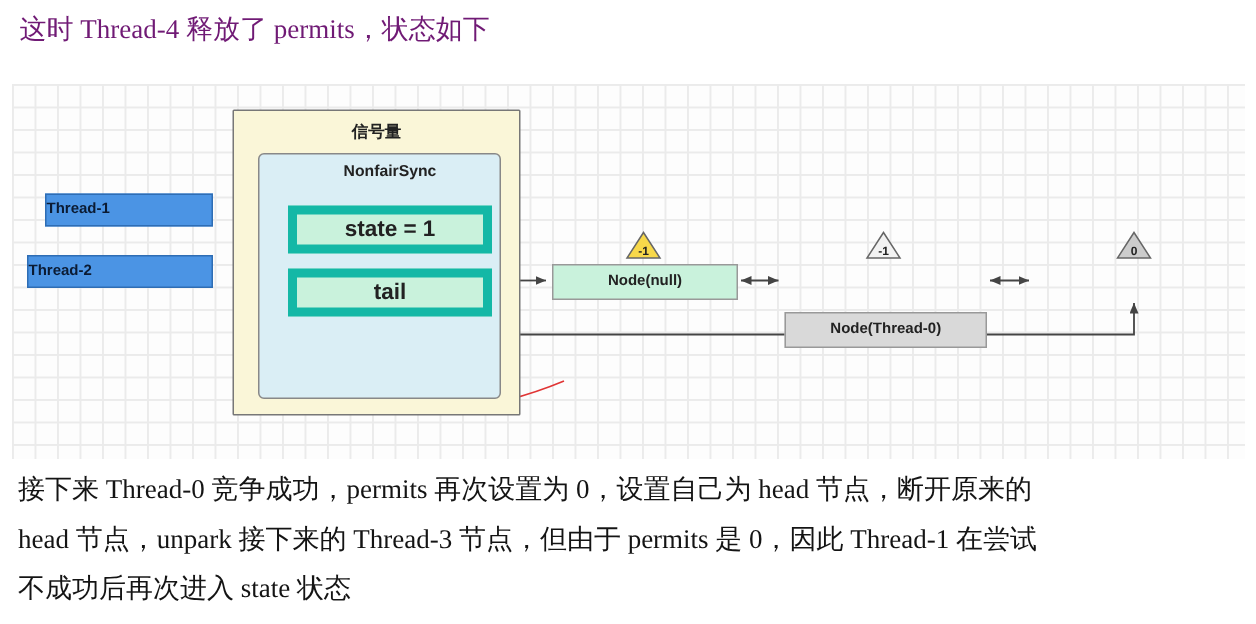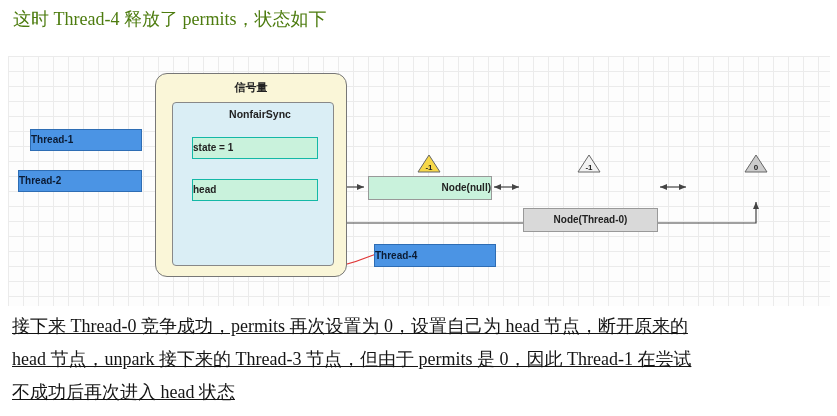--- a/index.html
+++ b/index.html
@@ -1,55 +1,55 @@
 <!DOCTYPE html>
 <html style="--thread-blue: #4b94e4; --thread-border: #2e6db4; --semaphore-bg: #faf6d8; --sync-bg: #daeef5; --field-green: #c9f2dc; --node-gray: #d9d9d9; --arrow-red: #e03535;"><head>
 <meta charset="utf-8">
 <style>
   html,body{margin:0;padding:0;background:#fff;}
   .page{position:relative;width:837px;height:416px;background:#fff;overflow:hidden;
         font-family:"Liberation Sans","DejaVu Sans",sans-serif;}
   .top-text{position:absolute;left:13px;top:7px;font:18px "Liberation Serif","DejaVu Serif",serif;
-        color:#4d7c0f;white-space:nowrap;}
+        color:#701a75;white-space:nowrap;}
   .diagram{position:absolute;left:8px;top:56px;width:822px;height:250px;
         background-color:#fdfdfd;
         background-image:linear-gradient(#ebebeb 1px,transparent 1px),
                          linear-gradient(90deg,#ebebeb 1px,transparent 1px);
         background-size:15px 15px;}
   .arrows{position:absolute;left:0;top:0;width:822px;height:250px;pointer-events:none;}
   .sem-box{position:absolute;left:147px;top:17px;width:190px;height:202px;
-        background:var(--semaphore-bg,#faf6d8);border:1px solid #777;border-radius:12px;}
+        background:var(--semaphore-bg,#faf6d8);border:1px solid #777;border-radius:1px;}
   .sem-title{margin-top:6px;text-align:center;font-size:11px;font-weight:bold;color:#222;}
   .sync-box{position:absolute;left:16px;top:28px;width:160px;height:162px;
         background:var(--sync-bg,#daeef5);border:1px solid #888;border-radius:4px;}
   .sync-title{margin-top:5px;text-align:center;font-size:10.5px;font-weight:bold;color:#222;margin-left:14px;}
-  .field{position:absolute;left:19px;width:124px;height:20px;line-height:20px;text-align:left;
-        background:var(--field-green,#c9f2dc);border:1px solid #14b8a6;font-size:10px;font-weight:bold;color:#222;}
+  .field{position:absolute;left:19px;width:124px;height:20px;line-height:20px;text-align:center;
+        background:var(--field-green,#c9f2dc);border:6px solid #14b8a6;font-size:15px;font-weight:bold;color:#222;}
   .f-state{top:34px;} .f-head{top:76px;} .f-tail{top:112px;}
   .thread{position:absolute;height:20px;line-height:20px;
         background:var(--thread-blue,#4b94e4);border:1px solid var(--thread-border,#2e6db4);
         font-size:10px;font-weight:bold;color:#0b1b33;}
   .t1{left:22px;top:73px;width:110px;}
   .t2{left:10px;top:114px;width:122px;}
   .t4{left:366px;top:188px;width:120px;height:21px;line-height:21px;}
   .node{position:absolute;top:120px;height:22px;line-height:22px;text-align:center;
         border:1px solid #999;font-size:10px;font-weight:bold;color:#222;}
   .node-green{background:var(--field-green,#c9f2dc);}
   .node-gray{background:var(--node-gray,#d9d9d9);}
-  .n1{left:360px;width:122px;text-align:right;}
+  .n1{left:360px;width:122px;}
   .n2{left:515px;width:133px;margin-top:32px;}
   .n3{left:682px;width:132px;}
   .badge{position:absolute;top:97px;width:26px;height:21px;overflow:visible;}
   .b1{left:408px;} .b2{left:568px;} .b3{left:735px;}
   .badge text{font:bold 8px "Liberation Sans","DejaVu Sans",sans-serif;fill:#222;}
   .arr{stroke:#444;stroke-width:1.2;fill:none;}
   .red-arr{stroke:var(--arrow-red,#e03535);stroke-width:1.1;fill:none;}
   .bottom-text{position:absolute;left:12px;top:310px;width:820px;
         font:18px "Liberation Serif","DejaVu Serif",serif;color:#141414;}
-  .bottom-text div{line-height:33px;white-space:nowrap;text-decoration:underline;}
+  .bottom-text div{line-height:33px;white-space:nowrap;}
 </style>
 </head>
 <body>
 
 <div class="page">
 
   <div class="top-text">这时 Thread-4 释放了 permits，状态如下</div>
 
   <div class="diagram">
 
@@ -67,27 +67,26 @@
       <line class="arr" x1="652" y1="131" x2="678" y2="131" marker-start="url(#ah)" marker-end="url(#ah)"></line>
       <path class="arr" d="M337 167 H748 V146" marker-end="url(#ah)"></path>
       <path class="red-arr" d="M 368 198 C 262 242, 126 220, 178 94" marker-end="url(#ahr)"></path>
     </svg>
 
     <div class="sem-box">
       <div class="sem-title">信号量</div>
       <div class="sync-box">
         <div class="sync-title">NonfairSync</div>
         <div class="field f-state">state = 1</div>
-        <div class="field f-head">head</div>
+        <div class="field f-head">tail</div>
       </div>
     </div>
 
     <div class="thread t1">Thread-1</div>
     <div class="thread t2">Thread-2</div>
-    <div class="thread t4">Thread-4</div>
 
     <div class="node node-green n1">Node(null)</div>
     <div class="node node-gray n2">Node(Thread-0)</div>
 
     <svg class="badge b1" viewBox="0 0 26 21">
       <polygon points="13,2 24,19 2,19" stroke="#666" stroke-width="1" fill="#f7d84a"></polygon>
       <text x="13" y="17" text-anchor="middle">-1</text>
     </svg>
     <svg class="badge b2" viewBox="0 0 26 21">
       <polygon points="13,2 24,19 2,19" stroke="#666" stroke-width="1" fill="#f2f2f2"></polygon>
@@ -96,16 +95,16 @@
     <svg class="badge b3" viewBox="0 0 26 21">
       <polygon points="13,2 24,19 2,19" stroke="#666" stroke-width="1" fill="#cccccc"></polygon>
       <text x="13" y="17" text-anchor="middle">0</text>
     </svg>
 
   </div>
 
   <div class="bottom-text">
     <div>接下来 Thread-0 竞争成功，permits 再次设置为 0，设置自己为 head 节点，断开原来的</div>
     <div>head 节点，unpark 接下来的 Thread-3 节点，但由于 permits 是 0，因此 Thread-1 在尝试</div>
-    <div>不成功后再次进入 head 状态</div>
+    <div>不成功后再次进入 state 状态</div>
   </div>
 
 </div>
 
 </body></html>

